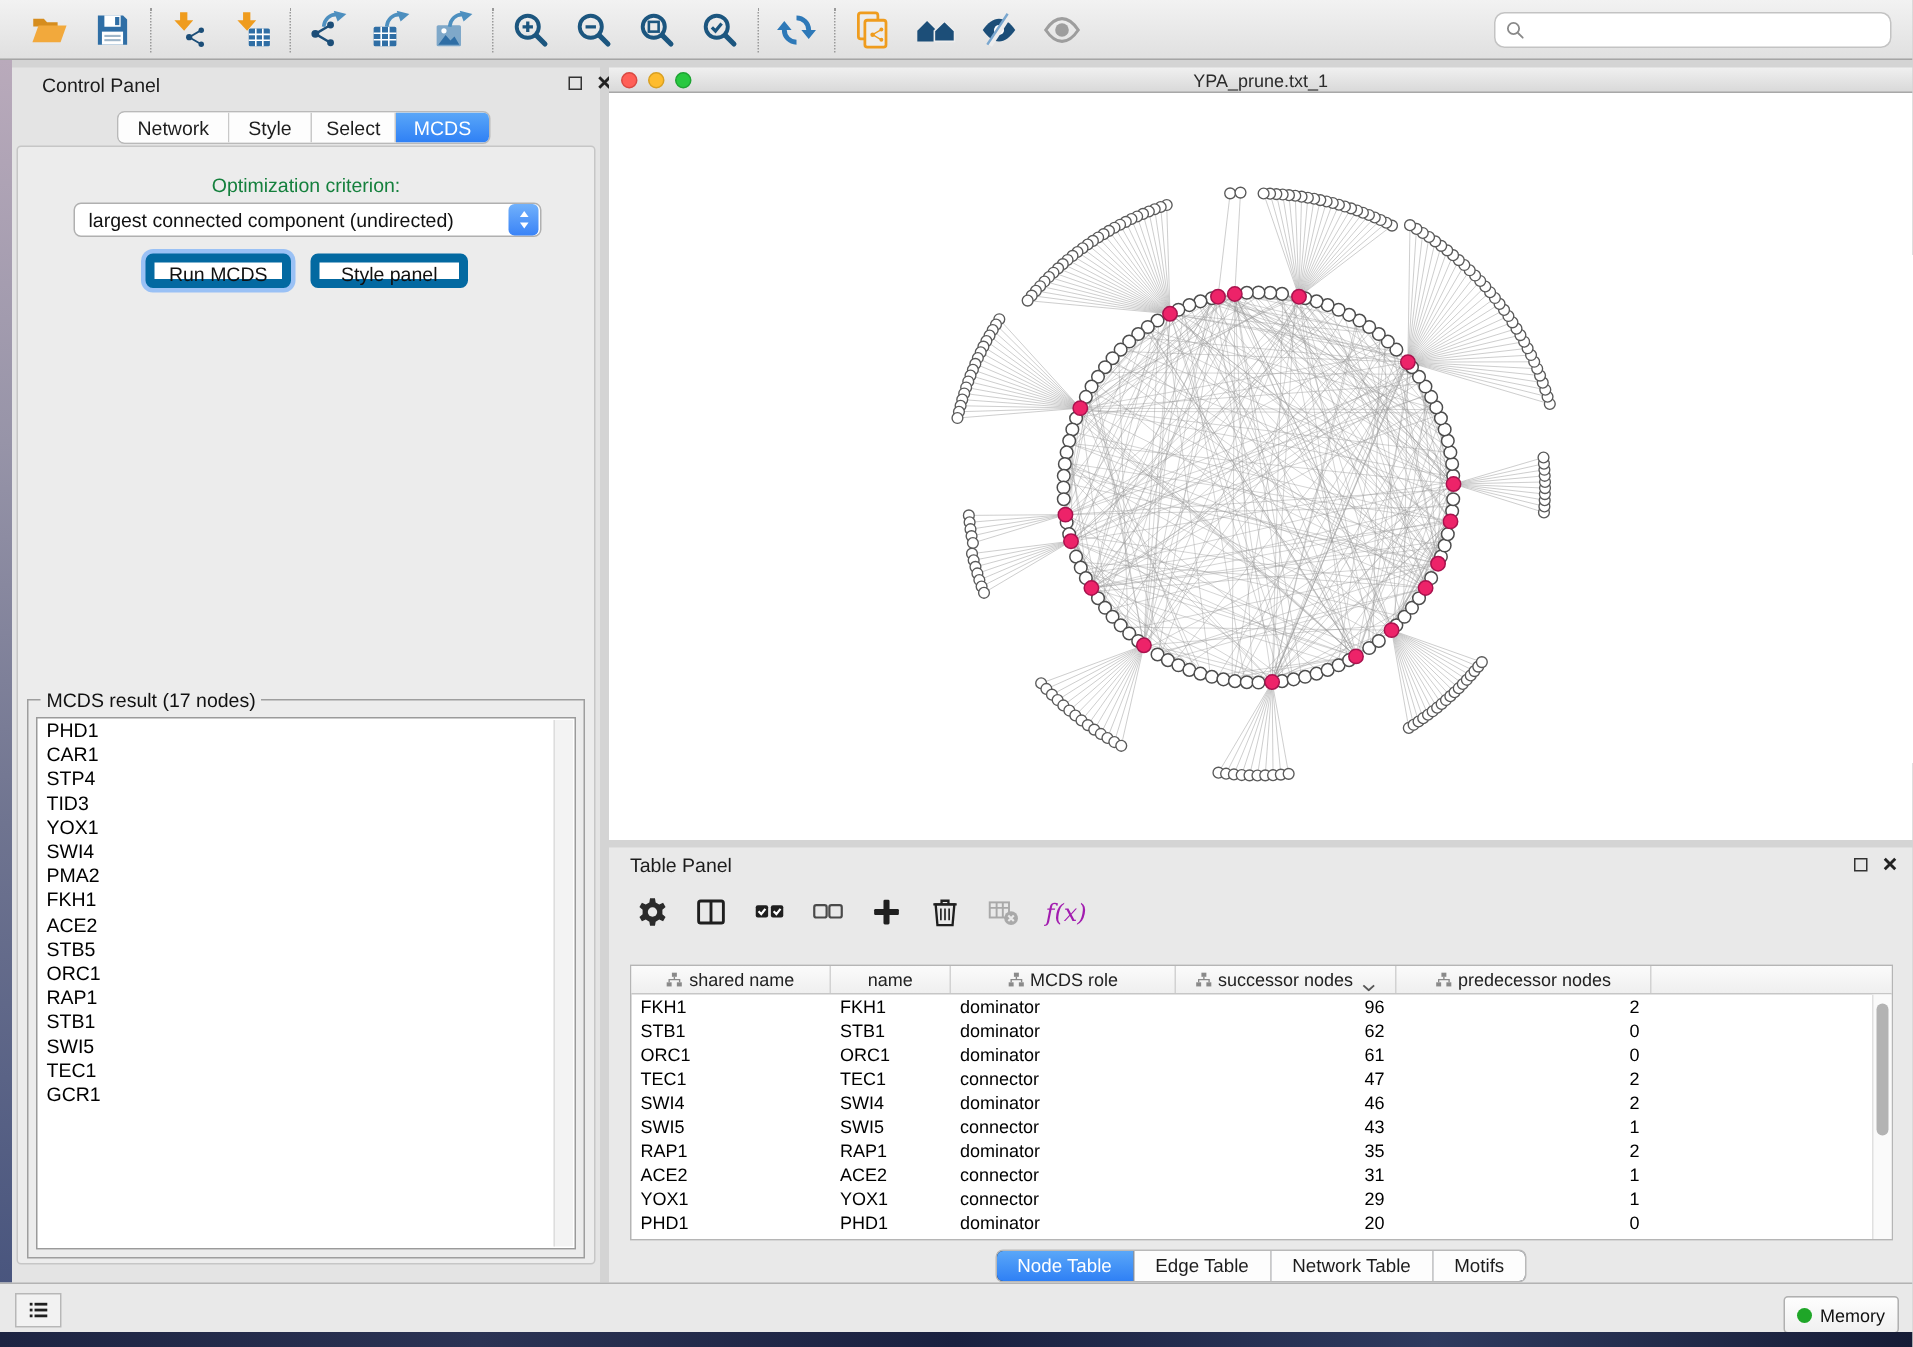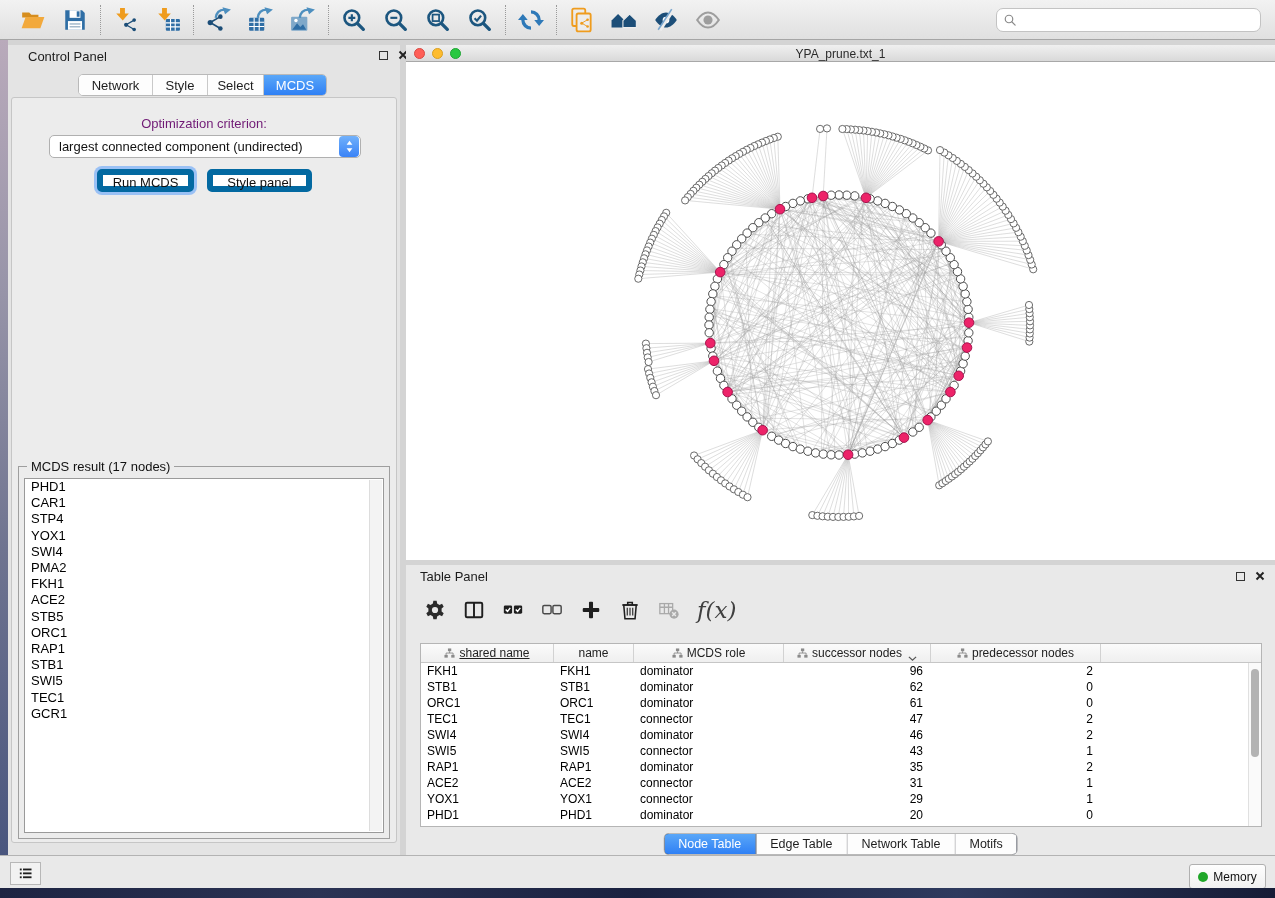--- a/index.html
+++ b/index.html
@@ -37,21 +37,21 @@
 
   .seg-tabs { position:absolute; left:70px; top:29px; height:22px; display:flex;
     border:1px solid #b9b9b9; border-radius:5px; overflow:hidden; background:#fff; }
   .seg-tab { height:100%; display:flex; align-items:center; justify-content:center;
     font-size:13px; color:#1d1d1d; border-right:1px solid #c9c9c9; cursor:pointer; background:#fdfdfd; }
   .seg-tab:last-child { border-right:none; }
   .seg-tab.active { background:linear-gradient(#5aa7f8,#2f80f5); color:#fff; border-right:none; }
 
   .cp-content { position:absolute; left:3px; top:52px; width:386px; height:746px;
     background:#ececec; border:1px solid #c6c6c6; border-radius:3px; }
-  .opt-label { position:absolute; left:0; top:18px; width:100%; text-align:center; font-size:13px; color:#701a75; }
+  .opt-label { position:absolute; left:0; top:18px; width:100%; text-align:center; font-size:13px; color:#15803d; }
   .dropdown { position:absolute; left:37px; top:37px; width:312px; height:23px; background:#fff;
     border:1px solid #b0b0b0; border-radius:5px; display:flex; align-items:center; cursor:pointer; }
   .dropdown .dd-text { flex:1; font-size:13px; color:#111; padding-left:9px; white-space:nowrap; }
   .dd-stepper { width:20px; height:21px; margin-right:1px; border-radius:4px;
     background:linear-gradient(#71b1fb,#3a83f7); display:flex; align-items:center; justify-content:center; }
   .dd-stepper svg { width:9px; height:15px; }
   .btn-row { position:absolute; left:0; top:71px; width:100%; height:24px; }
   .btn { position:absolute; height:23px; background:#fff; border:6px solid #0369a1; border-radius:5px;
     font-size:13px; color:#111; font-family:"Liberation Sans",sans-serif; cursor:pointer; }
   .btn.run { left:85px; width:97px; box-shadow:0 0 0 3px rgba(110,170,250,.65); }
@@ -77,21 +77,21 @@
   .net-canvas { position:absolute; left:0; top:17px; width:869px; height:498px; background:#fff; }
   .net-canvas svg { display:block; }
 
   
   .table-panel { position:absolute; left:406px; top:565px; width:869px; height:290px; background:#e9e9e9; }
   .tp-title { position:absolute; left:14px; top:4px; font-size:13px; color:#1c1c1c; }
   .tp-toolbar { position:absolute; left:18px; top:32px; display:flex; align-items:center; gap:17px; }
   .tp-icon { width:22px; height:22px; display:inline-block; cursor:pointer; }
   .tp-icon svg { width:100%; height:100%; display:block; }
   .tp-icon.disabled { cursor:default; }
-  .fx-label { font-size:23px; color:#404040; font-family:"DejaVu Serif", serif; font-style:italic; cursor:default;text-align:center; }
+  .fx-label { font-size:16px; color:#a21caf; font-family:"DejaVu Serif", serif; font-style:italic; cursor:default;text-align:center; }
 
   .tbl { position:absolute; left:14px; top:78px; width:842px; height:184px; background:#fff; border:1px solid #b5b5b5; }
   .tbl-head { display:flex; height:19px; background:linear-gradient(#fbfbfb,#efefef); border-bottom:1px solid #c6c6c6; }
   .th { display:flex; align-items:center; justify-content:center; gap:4px; font-size:12px; color:#222;
     border-right:1px solid #d2d2d2; height:100%; cursor:pointer; }
   .th .tree { width:11px; height:11px; }
   .th .chev { width:9px; height:6px; margin-left:2px; }
   .tbl-body { position:absolute; left:0; top:19px; right:13px; bottom:0; overflow:hidden; }
   .tr { display:flex; height:16px; }
   .td { font-size:12px; color:#000; line-height:16px; white-space:nowrap; overflow:hidden; }
@@ -319,20 +319,21 @@
         <button class="btn run">Run MCDS</button>
         <button class="btn closep">Style panel</button>
       </div>
       <div class="mcds-box">
         <span class="mcds-legend">MCDS result (17 nodes)</span>
         <div class="mcds-list" id="mcds-list">
           <div class="mcds-scroll"></div>
         <div class="mcds-item">PHD1</div>
             <div class="mcds-item">CAR1</div>
             <div class="mcds-item">STP4</div>
+            <div class="mcds-item">TID3</div>
             <div class="mcds-item">YOX1</div>
             <div class="mcds-item">SWI4</div>
             <div class="mcds-item">PMA2</div>
             <div class="mcds-item">FKH1</div>
             <div class="mcds-item">ACE2</div>
             <div class="mcds-item">STB5</div>
             <div class="mcds-item">ORC1</div>
             <div class="mcds-item">RAP1</div>
             <div class="mcds-item">STB1</div>
             <div class="mcds-item">SWI5</div>
@@ -1196,21 +1197,21 @@
               <path d="M2 9h14M7 5v11M11.5 5v11"></path>
             </g>
             <circle cx="17.5" cy="16.5" r="5" fill="#a9a9a9"></circle>
             <path d="M15.5 14.5l4 4M19.5 14.5l-4 4" stroke="#e9e9e9" stroke-width="1.6"></path>
           </svg>
         </span>
         <span class="fx-label">f(x)</span>
       </div>
     <div class="tbl">
       <div class="tbl-head" id="tbl-head">
-          <div class="th" style="width: 133px; text-decoration: underline;">
+          <div class="th" style="width: 133px;">
             <span class="tree"><svg viewBox="0 0 12 12">
                 <g fill="#8a8a8a">
                   <rect x="4.3" y="0.5" width="3.6" height="3"></rect>
                   <rect x="0.5" y="7.5" width="3.6" height="3"></rect>
                   <rect x="7.9" y="7.5" width="3.6" height="3"></rect>
                 </g>
                 <path d="M6.1 3.5v2M2.3 7.5v-2h7.6v2" stroke="#8a8a8a" fill="none" stroke-width="1"></path>
               </svg></span>
             <span>shared name</span>
           </div>

